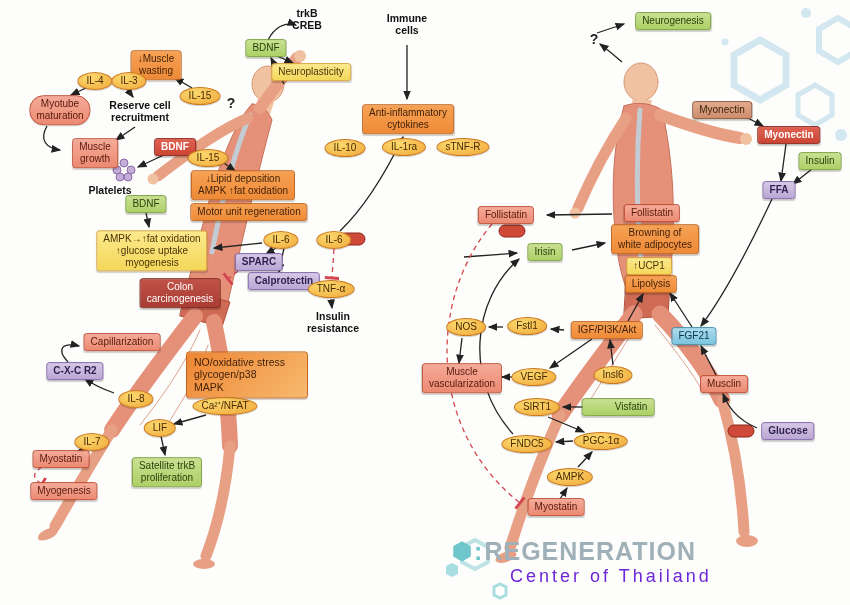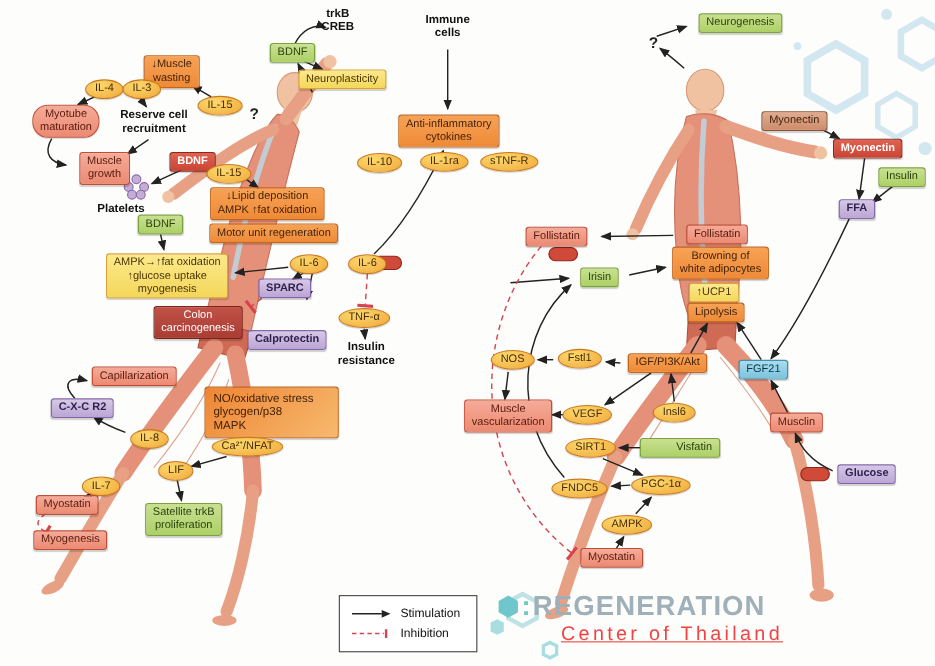--- a/index.html
+++ b/index.html
@@ -26,21 +26,21 @@
   .bigbox{text-align:left;width:106px;padding:4px 7px;font-size:10.5px;
           background:linear-gradient(135deg,#ee8634,#f7b96e);border:1px solid #c2661f;color:#43220a;}
   .legend{position:absolute;left:308px;top:541px;width:126px;height:52px;z-index:4;
           background:#fff;border:1.5px solid #444;display:flex;flex-direction:column;
           justify-content:center;gap:6px;padding-left:10px;box-sizing:border-box;}
   .legend-row{display:flex;align-items:center;gap:7px;font-size:11px;color:#111;}
   .wm{position:absolute;left:452px;top:537px;z-index:4;}
   .wm-1{display:flex;align-items:center;font-size:25px;font-weight:bold;color:#9fb0b8;letter-spacing:1px;}
   .wm-hex{color:#6fc7cb;font-size:23px;margin-right:1px;}
   .wm-colon{color:#6fc7cb;margin-right:1px;}
-  .wm-2{font-size:18px;color:#ef4444;letter-spacing:3px;margin-left:58px;margin-top:0px;text-decoration:underline;}
+  .wm-2{font-size:18px;color:#6d28d9;letter-spacing:3px;margin-left:58px;margin-top:0px;}
 </style>
 </head>
 <body>
 
 <div id="canvas">
 
 <svg class="layer" width="850" height="605" viewBox="0 0 850 605">
   <defs>
     <marker id="ma" markerWidth="9" markerHeight="8" refX="6.5" refY="3" orient="auto">
       <path d="M0,0 L7.5,3 L0,6 Z" fill="#222"></path>
@@ -206,21 +206,21 @@
 <div class="node green" style="left:146px;top:204px;">BDNF</div>
 <div class="node orange" style="left:243px;top:185px;">↓Lipid deposition
 AMPK ↑fat oxidation</div>
 <div class="node orange" style="left:249px;top:212px;">Motor unit regeneration</div>
 <div class="node yellow" style="left:152px;top:251px;">AMPK→↑fat oxidation
 ↑glucose uptake
 myogenesis</div>
 <div class="node ell" style="left:281px;top:240px;">IL-6</div>
 <div class="node ell" style="left:334px;top:240px;">IL-6</div>
 <div class="node purple" style="left:259px;top:262px;">SPARC</div>
-<div class="node purple" style="left:261px;top:281px;margin-top:28px;">Calprotectin</div>
+<div class="node purple" style="left:284px;top:281px;">Calprotectin</div>
 <div class="node maroon" style="left:180px;top:293px;">Colon
 carcinogenesis</div>
 <div class="node ell" style="left:331px;top:289px;">TNF-α</div>
 <div class="node txt" style="left:333px;top:322px;">Insulin
 resistance</div>
 <div class="node salmon" style="left:122px;top:342px;">Capillarization</div>
 <div class="node purple" style="left:75px;top:371px;">C-X-C R2</div>
 <div class="node ell" style="left:136px;top:399px;">IL-8</div>
 <div class="node bigbox" style="left:247px;top:375px;">NO/oxidative stress
 glycogen/p38
@@ -256,36 +256,20 @@
 <div class="node ell" style="left:613px;top:375px;">Insl6</div>
 <div class="node salmon" style="left:724px;top:384px;">Musclin</div>
 <div class="node ell" style="left:537px;top:407px;">SIRT1</div>
 <div class="node green" style="left:618px;top:407px;padding-left:32px;">Visfatin</div>
 <div class="node ell" style="left:527px;top:444px;">FNDC5</div>
 <div class="node ell" style="left:601px;top:441px;">PGC-1α</div>
 <div class="node ell" style="left:570px;top:477px;">AMPK</div>
 <div class="node salmon" style="left:556px;top:507px;">Myostatin</div>
 <div class="node purple" style="left:788px;top:431px;">Glucose</div>
 
-<div class="legend">
-  <div class="legend-row">
-    <svg width="38" height="10">
-      <line x1="1" y1="5" x2="28" y2="5" stroke="#222" stroke-width="1.4"></line>
-      <polygon points="28,1.5 36,5 28,8.5" fill="#222"></polygon>
-    </svg>
-    <span>Stimulation</span>
-  </div>
-  <div class="legend-row">
-    <svg width="38" height="10">
-      <line x1="1" y1="5" x2="30" y2="5" stroke="#d4454f" stroke-width="1.4" stroke-dasharray="4 3"></line>
-      <line x1="32" y1="1" x2="32" y2="9" stroke="#d4454f" stroke-width="2.2"></line>
-    </svg>
-    <span>Inhibition</span>
-  </div>
-</div>
 
 <div class="wm">
   <div class="wm-1">
     <span class="wm-hex">⬢</span>
         <span class="wm-colon">:</span>
         <span>REGENERATION</span>
   </div>
   <div class="wm-2">Center of Thailand</div>
 </div>
 

